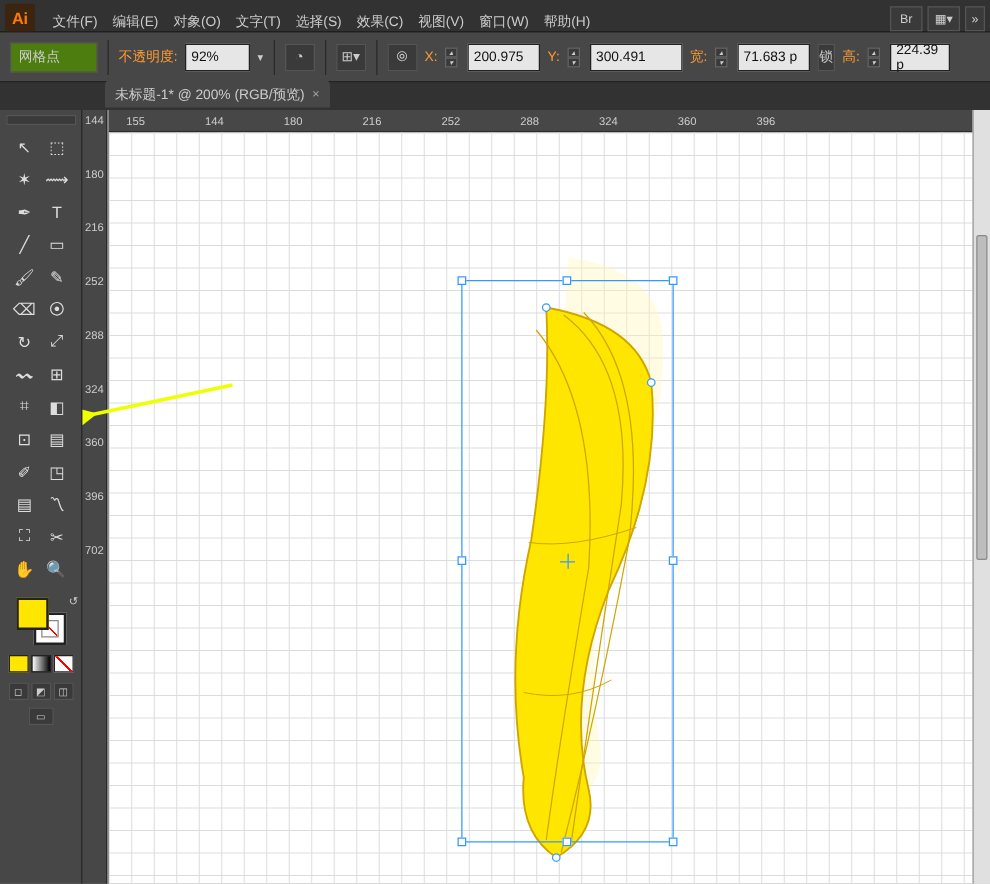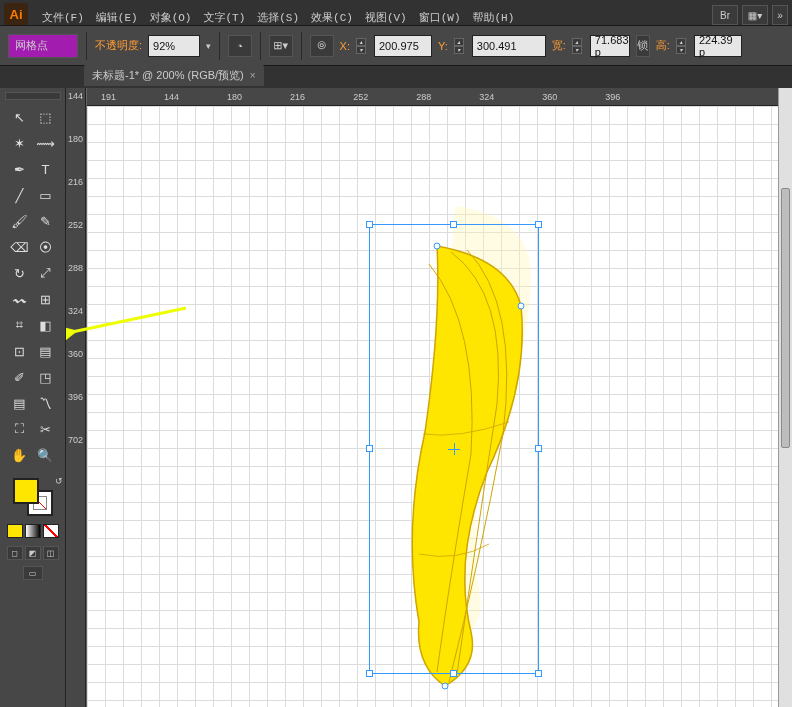--- a/index.html
+++ b/index.html
@@ -1,27 +1,27 @@
 <!DOCTYPE html>
 <html><head>
 <meta charset="utf-8">
 <style>
   * { margin: 0; padding: 0; box-sizing: border-box; }
   body { width: 792px; height: 707px; background: #323232; font-family: "Microsoft YaHei", Arial, sans-serif; color: #ccc; font-size: 11px; overflow: hidden; position: relative; }
 
   
   .menubar { height: 26px; background: #323232; display: flex; align-items: flex-end; padding: 0 4px; border-bottom: 1px solid #1a1a1a; }
   .app-icon { width: 24px; height: 22px; background: #3b2410; color: #ff7b00; font-weight: bold; font-size: 13px; display: flex; align-items: center; justify-content: center; border-radius: 2px; margin-right: 8px; }
-  .menubar span.mi { padding: 0 6px; cursor: default; font-family: Liberation Mono, monospace; }
+  .menubar span.mi { padding: 0 6px; cursor: default; }
   .right-icons { margin-left: auto; display: flex; gap: 4px; align-items: center; }
   .sq-btn { width: 26px; height: 20px; border: 1px solid #555; display: flex; align-items: center; justify-content: center; font-size: 10px; background: #3a3a3a; }
 
   
   .optionsbar { height: 40px; background: #474747; border-bottom: 1px solid #1a1a1a; display: flex; align-items: center; padding: 0 8px; gap: 6px; }
-  .panel-label { width: 70px; height: 24px; background: #a21caf; border: 1px solid #555; display: flex; align-items: center; padding-left: 6px; }
+  .panel-label { width: 70px; height: 24px; background: #4d7c0f; border: 1px solid #555; display: flex; align-items: center; padding-left: 6px; }
   .opt-label { color: #ff9c33; font-size: 11px; }
   .opt-input { height: 22px; background: #e6e6e6; border: 1px solid #222; color: #111; font-size: 11px; padding: 0 4px; display: flex; align-items: center; }
   .spin { display:inline-flex; flex-direction: column; margin-right:2px;}
   .spin i{ width:10px;height:8px;border:1px solid #666; background:#3a3a3a; font-size:6px; display:flex;align-items:center;justify-content:center;}
   .icon-btn { width: 24px; height: 22px; border: 1px solid #555; background: #3a3a3a; display: flex; align-items: center; justify-content: center; font-size: 11px; }
   .divider { width: 1px; height: 28px; background: #292929; margin: 0 2px; }
 
   
   .doctab-row { height: 18px; background: #323232; display: flex; align-items: center; padding-left: 84px; }
   .doctab { height: 22px; background: #474747; display: flex; align-items: center; padding: 0 8px; border-top-left-radius: 4px; border-top-right-radius: 4px; gap: 6px; font-size: 11px;}
@@ -124,21 +124,21 @@
   <div class="spin">
       <i>▴</i>
       <i>▾</i>
     </div>
   <div class="opt-input" style="width:74px">300.491</div>
   <span class="opt-label">宽:</span>
   <div class="spin">
       <i>▴</i>
       <i>▾</i>
     </div>
-  <div class="opt-input" style="width:40px">71.683 p</div>
+  <div class="opt-input" style="width:58px">71.683 p</div>
   <div class="icon-btn" style="width:14px">锁</div>
   <span class="opt-label">高:</span>
   <div class="spin">
       <i>▴</i>
       <i>▾</i>
     </div>
   <div class="opt-input" style="width:48px">224.39 p</div>
 </div>
 
 <div class="doctab-row">
@@ -211,21 +211,21 @@
     <span>252</span>
     <span>288</span>
     <span>324</span>
     <span>360</span>
     <span>396</span>
     <span>702</span>
   </div>
 
   <div class="canvaswrap">
     <div class="rulerh">
-      <span>191</span>
+      <span>155</span>
       <span>144</span>
       <span>180</span>
       <span>216</span>
       <span>252</span>
       <span>288</span>
       <span>324</span>
       <span>360</span>
       <span>396</span>
     </div>
     <div class="artboard">

